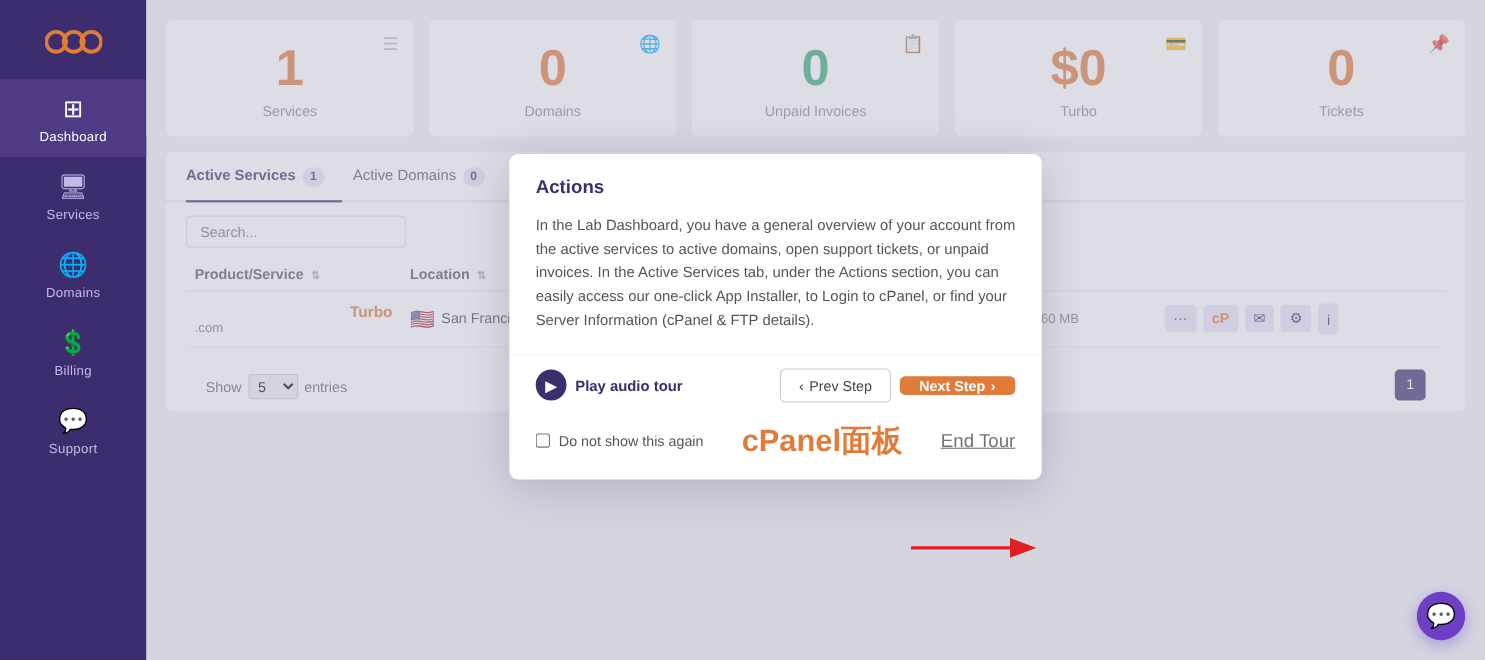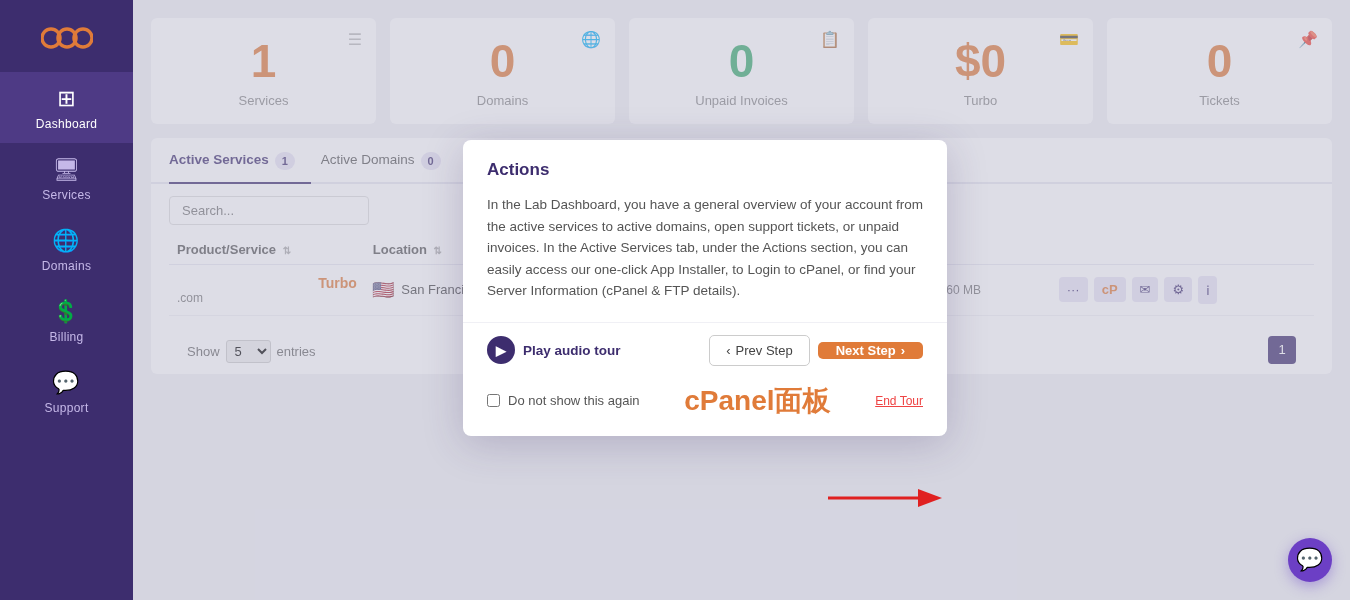--- a/index.html
+++ b/index.html
@@ -315,22 +315,22 @@
       gap: 5px;
     }
     .checkbox-row {
       display: flex;
       align-items: center;
       gap: 8px;
       font-size: 13px;
       color: #555;
     }
     .end-tour {
-      color: #ef4444;
-      font-size: 12px;
+      color: #737373;
+      font-size: 17px;
       cursor: pointer;
       text-decoration: underline;
     }
 
     
     .red-arrow {
       position: absolute;
       bottom: 82px;
       left: 695px;
       z-index: 25;

